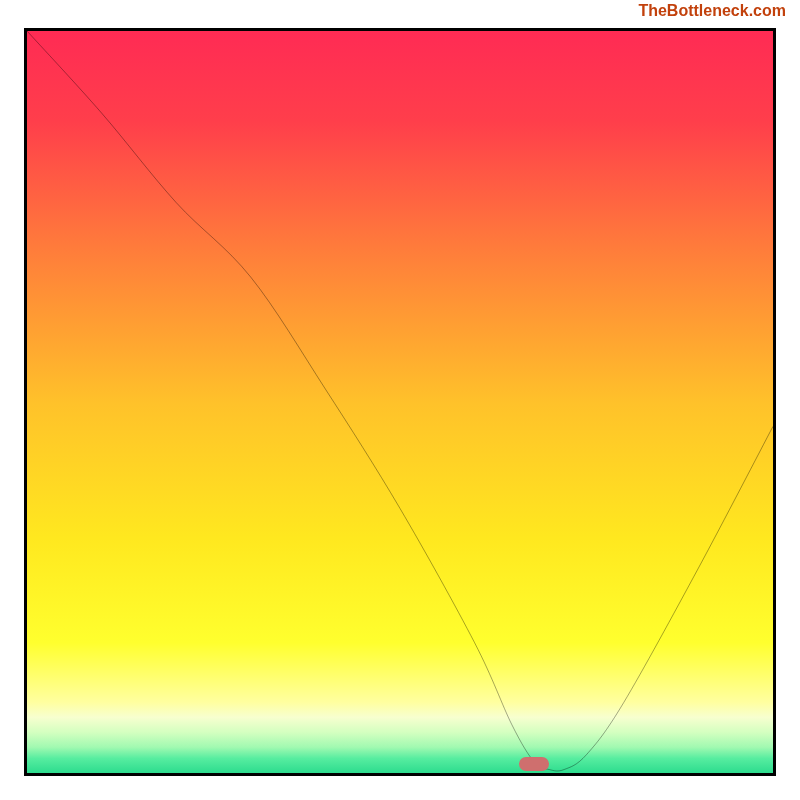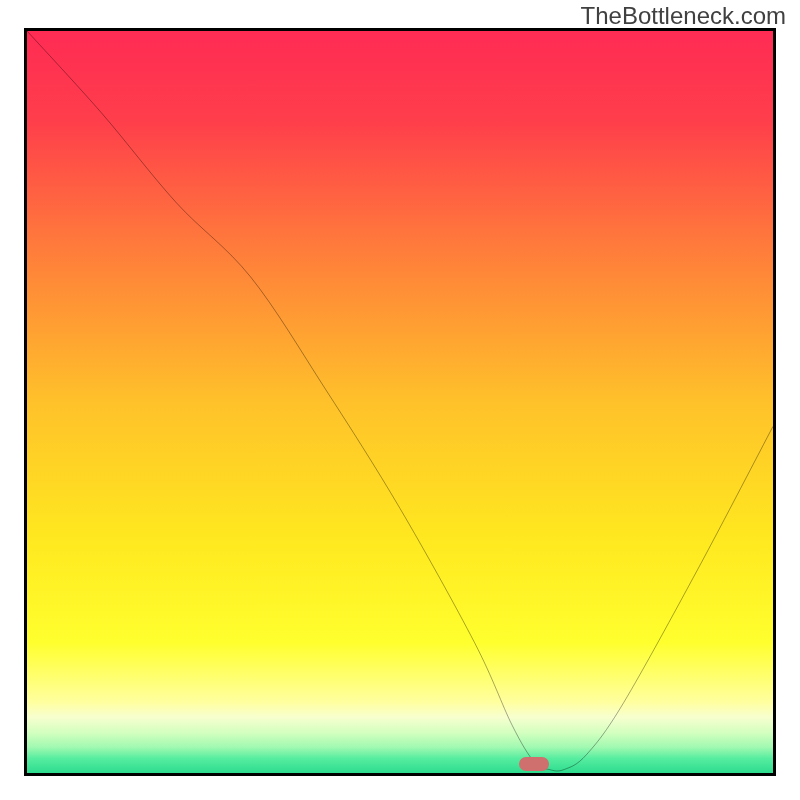--- a/index.html
+++ b/index.html
@@ -13,23 +13,23 @@
   .frame {
     position: relative;
     width: 800px;
     height: 800px;
   }
   .watermark {
     position: absolute;
     top: 2px;
     right: 14px;
     font-family: Arial, Helvetica, sans-serif;
-    font-size: 24px;
-    font-weight: 400;
-    color: #404040;
+    font-size: 16px;
+    font-weight: 700;
+    color: #c2410c;
   }
   .plot-area {
     position: absolute;
     left: 24px;
     top: 28px;
     width: 752px;
     height: 748px;
     box-sizing: border-box;
     border: 3px solid #000;
     overflow: hidden;

